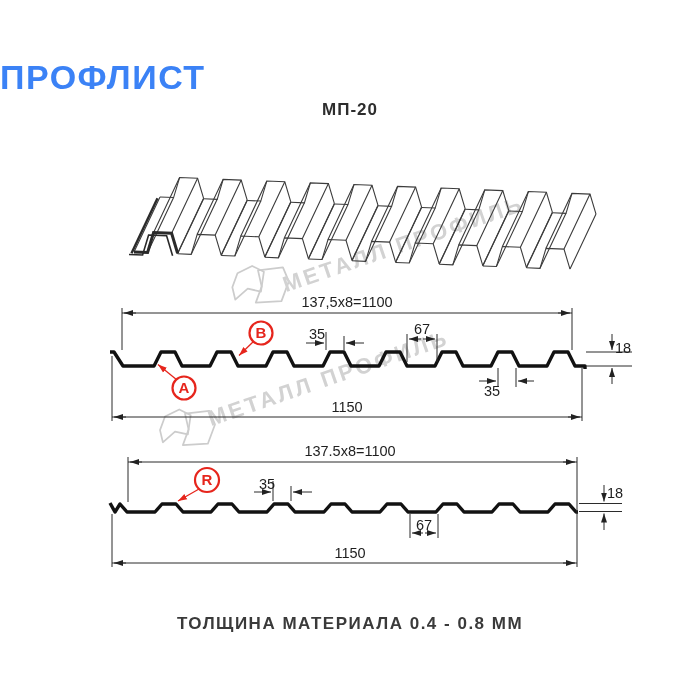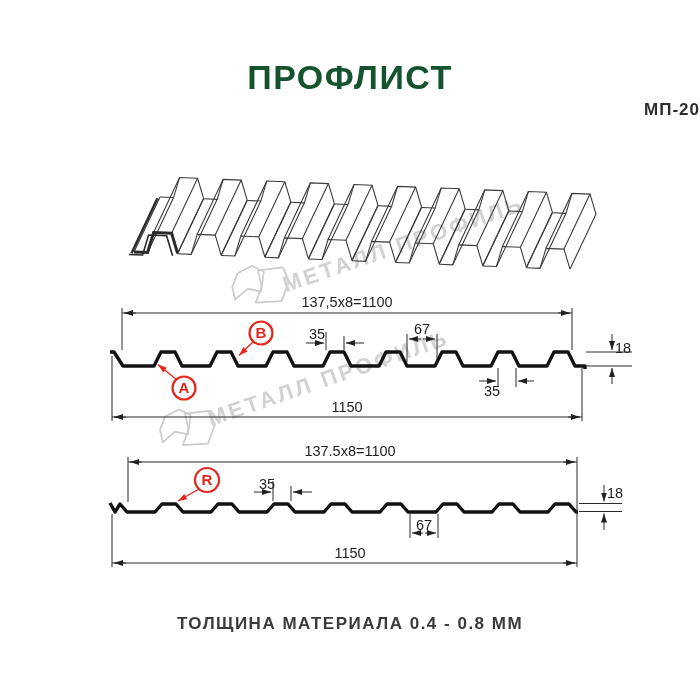--- a/index.html
+++ b/index.html
@@ -1,21 +1,21 @@
 <!DOCTYPE html>
 <html><head>
 <meta charset="utf-8">
 <style>
   html,body{margin:0;padding:0;background:#fff;}
   body{width:700px;height:700px;position:relative;overflow:hidden;
        font-family:"Liberation Sans",sans-serif;}
   .abs{position:absolute;}
-  .page-title{left:0;right:0;top:58px;text-align:center;
-      font-size:34px;font-weight:bold;letter-spacing:1.5px;color:#14532d;}
-  .page-subtitle{left:0;right:0;top:100px;text-align:right;
+  .page-title{left:0;right:0;top:58px;
+      font-size:34px;font-weight:bold;letter-spacing:1.5px;color:#3b82f6;}
+  .page-subtitle{left:0;right:0;top:100px;text-align:center;
       font-size:17px;font-weight:bold;letter-spacing:1px;color:#2d2d2d;}
   .footer-note{left:0;right:0;top:614px;text-align:center;
       font-size:17px;font-weight:bold;letter-spacing:1.5px;color:#3a3a3a;}
   .wm-layer{left:0;top:0;width:700px;height:700px;z-index:1;}
   .wm-text{position:absolute;font-size:22px;font-weight:bold;letter-spacing:3px;
       color:#d2d2d2;white-space:nowrap;transform-origin:left bottom;
       transform:rotate(-19deg);}
   .wm-text.one{left:288px;top:272px;}
   .wm-text.two{left:213px;top:406px;}
   .wm-logo{position:absolute;}

